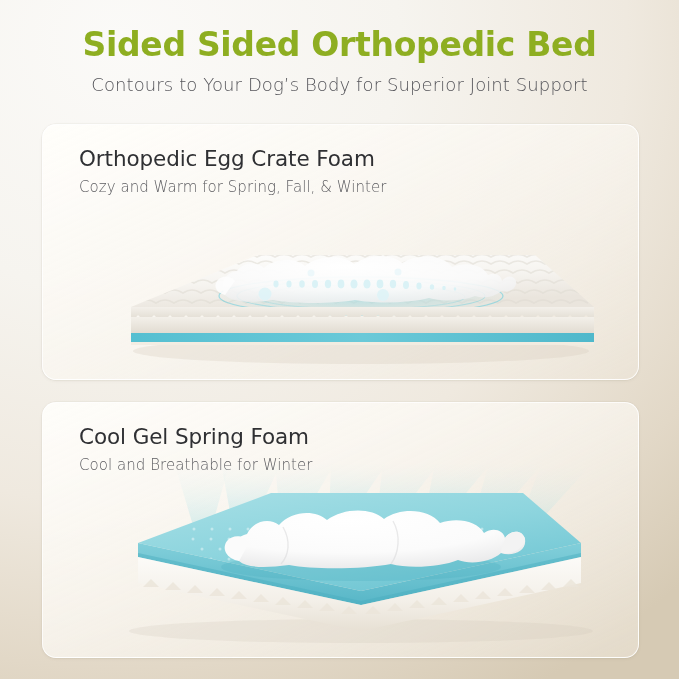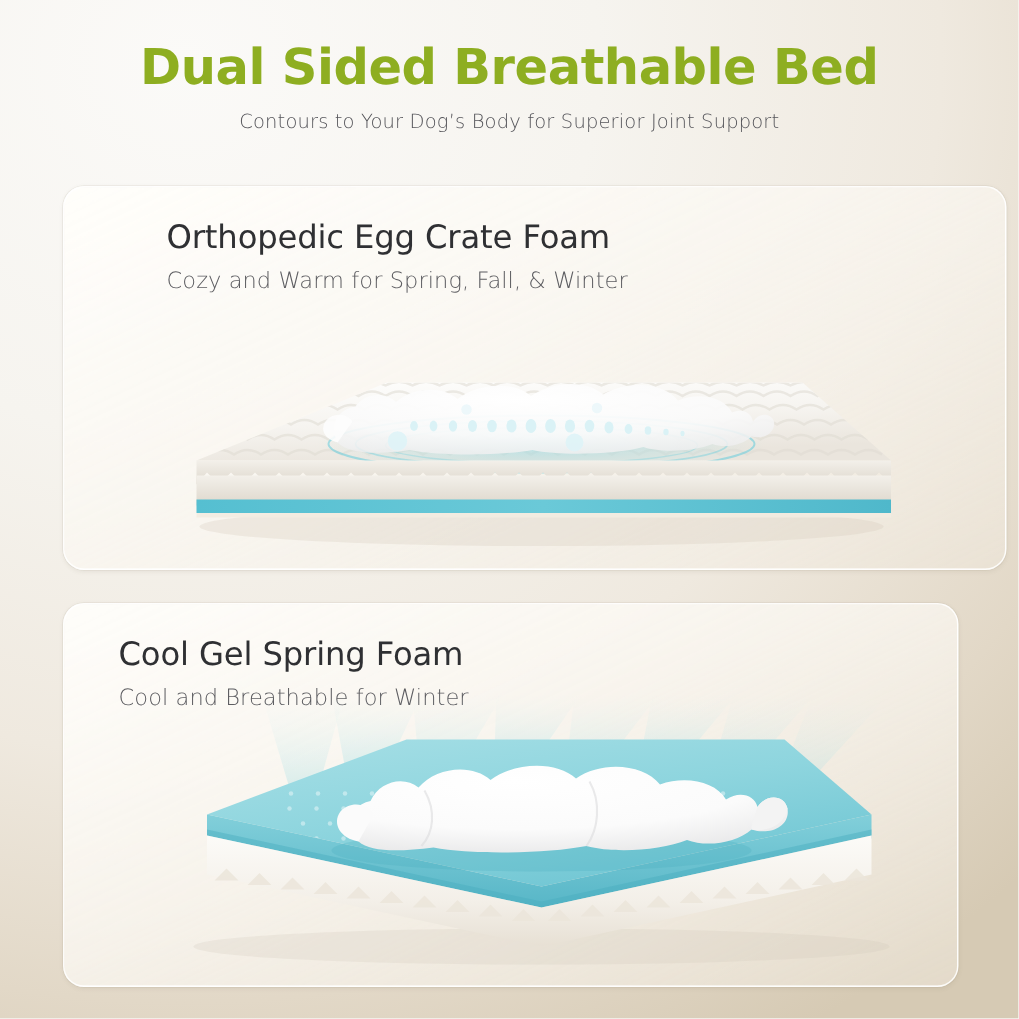--- a/index.html
+++ b/index.html
@@ -33,21 +33,21 @@
   .title {
     font-size: 33px;
     font-weight: bold;
     letter-spacing: -0.3px;
     color: #8eae21;
     margin: 0;
     line-height: 1.15;
     font-family: "DejaVu Sans", sans-serif;
   }
   .subtitle {
-    font-size: 13px;
+    font-size: 18px;
     color: #55555a;
     margin: 10px 0 0 0;
     line-height: 1.2;
     letter-spacing: 0.1px;
     font-family: "DejaVu Sans", sans-serif;
     font-weight: 300;
   }
 
   
   .card {
@@ -57,21 +57,21 @@
     border-radius: 14px;
     border: 1px solid rgba(255,255,255,0.85);
     box-shadow: 0 1px 3px rgba(120,105,85,0.10),
                 0 0 0 0.5px rgba(160,145,120,0.12);
     overflow: hidden;
     background: linear-gradient(155deg,
                 rgba(255,254,251,0.92) 0%,
                 rgba(250,247,241,0.80) 45%,
                 rgba(239,232,220,0.55) 100%);
   }
-  #card-egg-crate { top: 124px; height: 254px; padding-left: 32px; }
+  #card-egg-crate { top: 124px; height: 254px; }
   #card-gel       { top: 402px; height: 254px; }
 
   .card-head {
     padding: 21px 0 0 36px;
   }
   .card-title {
     font-size: 21.5px;
     color: #2f3033;
     margin: 0;
     letter-spacing: -0.1px;
@@ -96,21 +96,21 @@
   #art-gel       { top: 60px;  height: 194px; }
 
   svg { display: block; }
 </style>
 </head>
 <body>
 
 <div id="page">
 
   <div class="header">
-    <h1 class="title">Dual Sided Breathable Bed</h1>
+    <h1 class="title">Sided Sided Orthopedic Bed</h1>
     <p class="subtitle">Contours to Your Dog’s Body for Superior Joint Support</p>
   </div>
 
   <div class="card" id="card-egg-crate">
 
     <div class="card-head">
       <h2 class="card-title">Orthopedic Egg Crate Foam</h2>
       <p class="card-sub">Cozy and Warm for Spring, Fall, &amp; Winter</p>
     </div>
 

